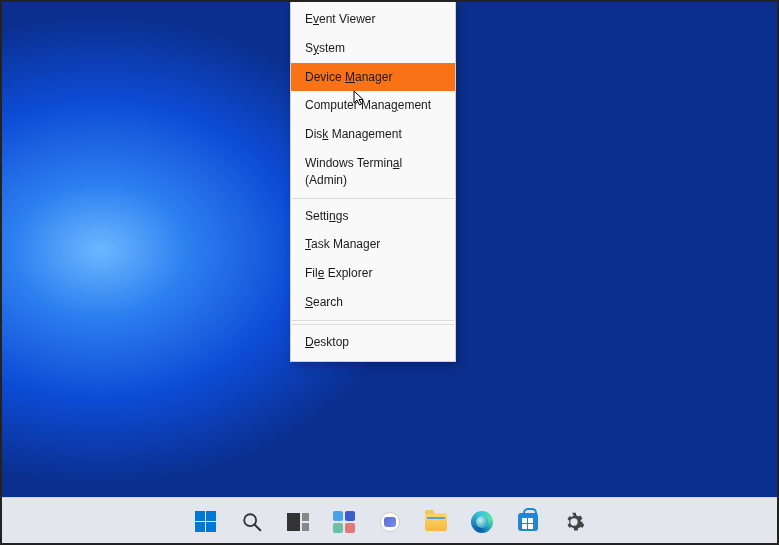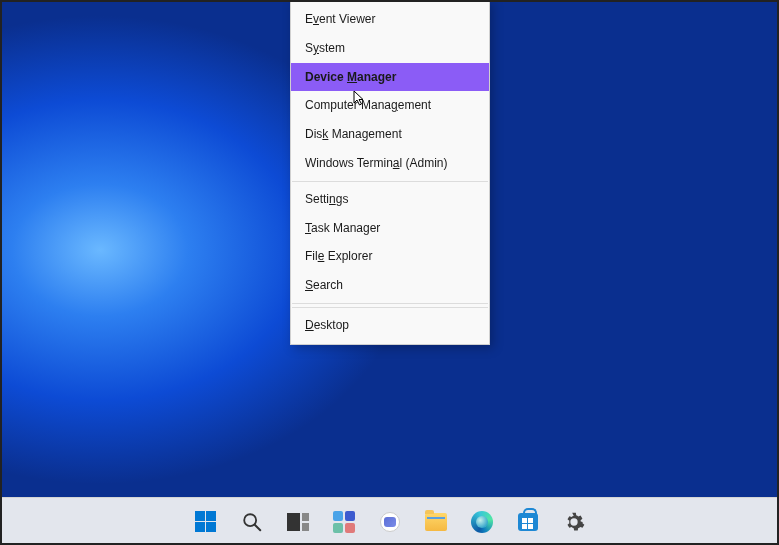--- a/index.html
+++ b/index.html
@@ -21,39 +21,38 @@
       background: radial-gradient(ellipse 400px 300px at 100px 250px, #6ab8ff 0%, #2d7ff0 22%, #0d4bd5 50%, #0a2f8f 78%),
                   radial-gradient(ellipse 380px 320px at 550px 180px, #8dc9ff 0%, #3f8eef 25%, #1756d6 58%, transparent 82%),
                   radial-gradient(ellipse 300px 260px at 650px 380px, #5ba3f5 0%, #1f65dc 40%, transparent 75%),
                   radial-gradient(ellipse 260px 220px at 200px 420px, #4a93ee 0%, #1551cc 50%, transparent 85%),
                   linear-gradient(135deg, #0c3fb2 0%, #1a5ce0 32%, #0a42c4 68%, #062a8a 100%);
     }
     .context-menu {
       position: absolute;
       left: 290px;
       top: 0px;
-      width: 200px;
+      width: 166px;
       background: #f9f9f9;
       border: 1px solid #d0d0d0;
       box-shadow: 3px 3px 10px rgba(0,0,0,0.25);
       padding: 4px 0;
       font-size: 12px;
       color: #1a1a1a;
     }
     .menu-item {
       padding: 6px 14px;
       cursor: default;
       display: flex;
       justify-content: space-between;
       align-items: center;
       line-height: 1.4;
     }
     .menu-item.hovered {
-      background: #8b5cf6;
-      font-weight: bold;
+      background: #f97316;
     }
     .menu-sep {
       height: 1px;
       background: #dcdcdc;
       margin: 3px 1px;
     }
     .accel {
       text-decoration: underline;
     }
     .submenu-arrow {

